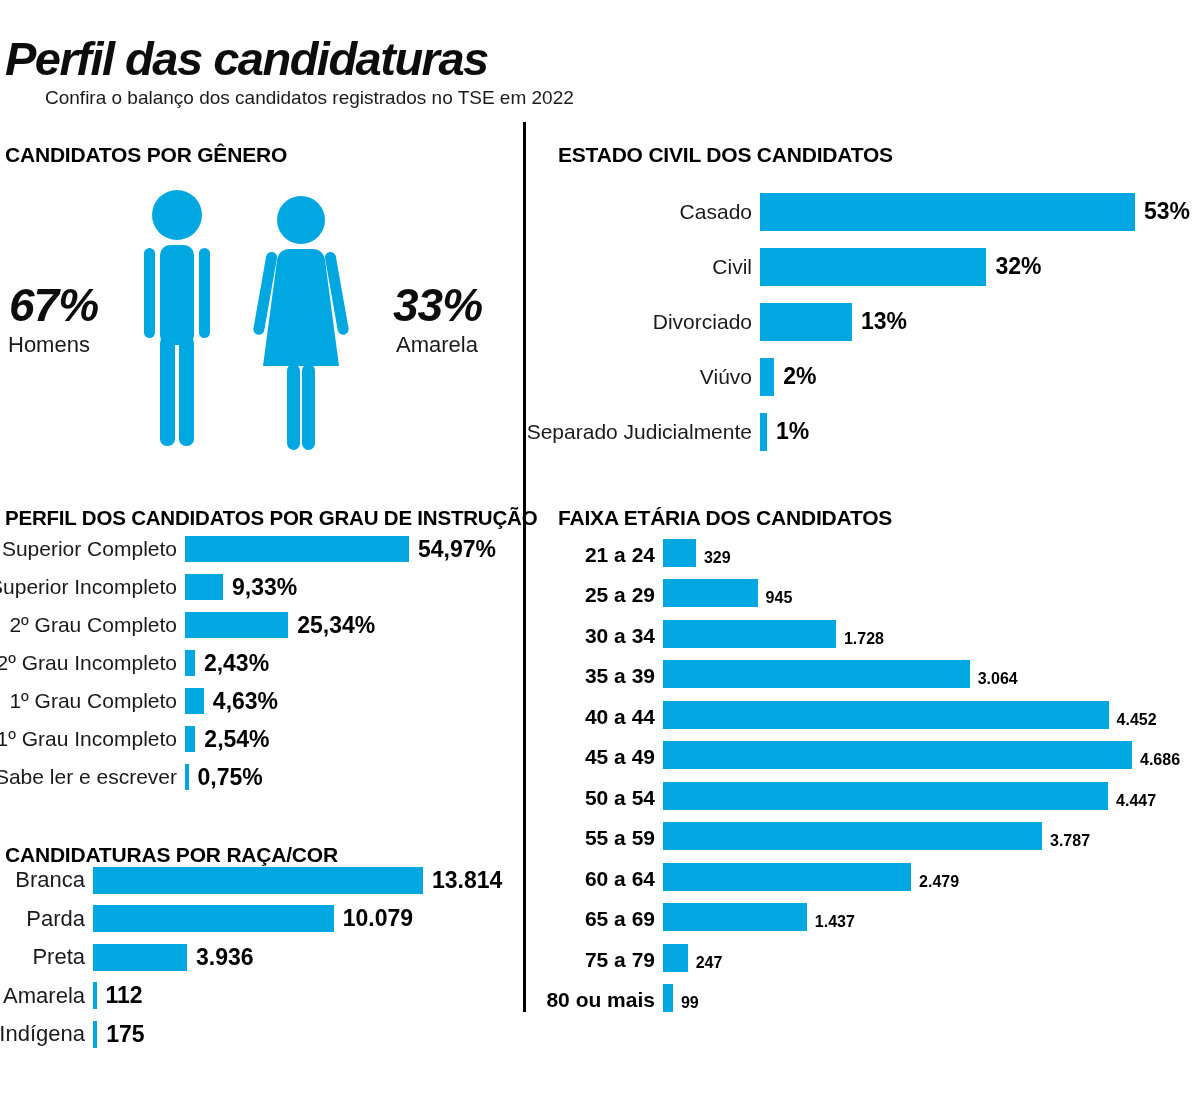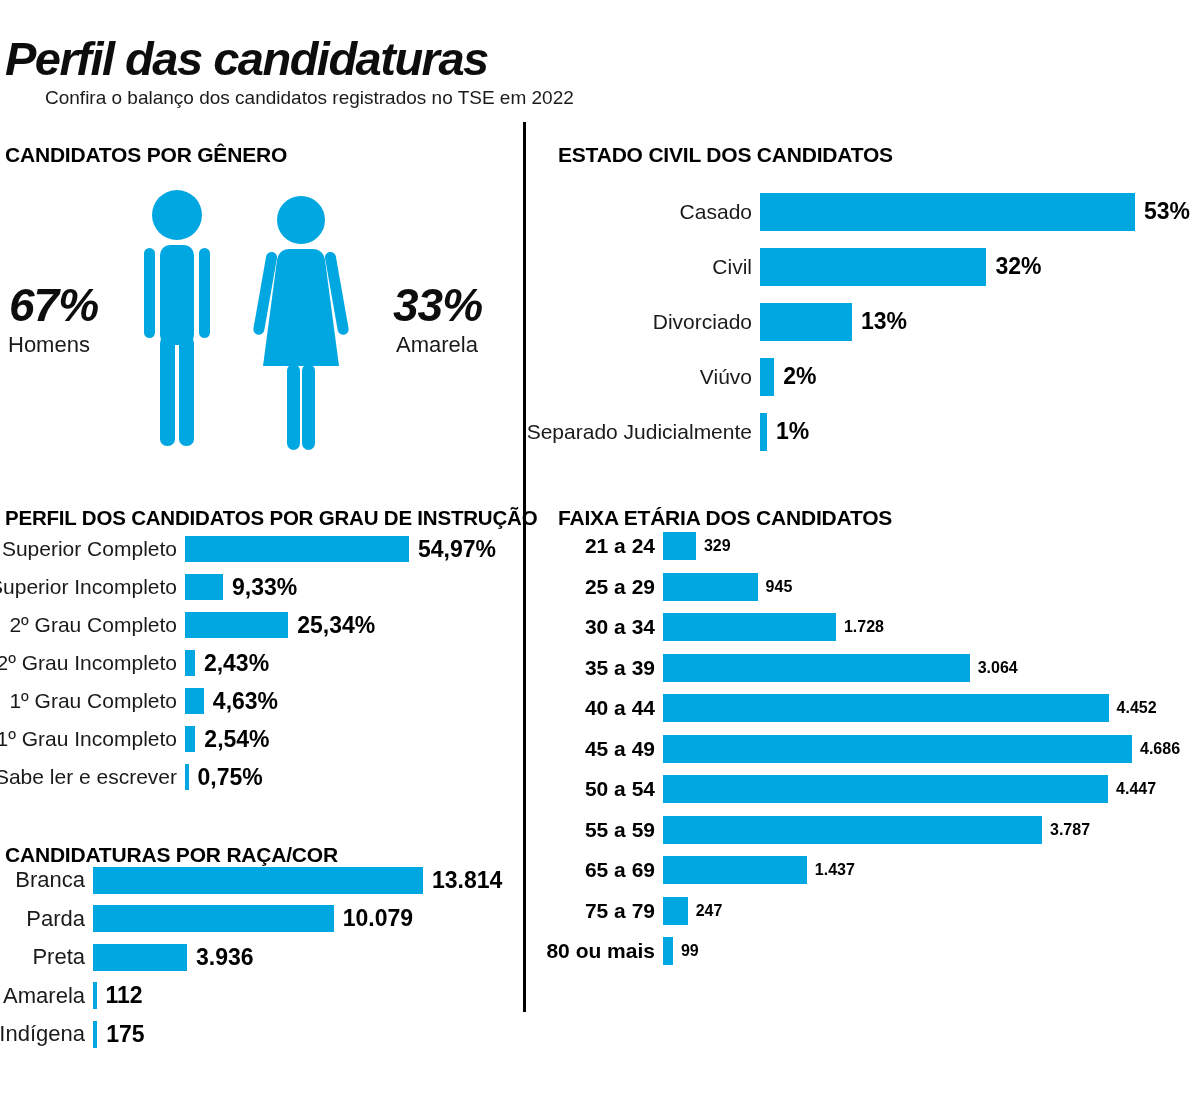--- a/index.html
+++ b/index.html
@@ -102,21 +102,21 @@
   .chart-edu .clabel{width:172px;font-size:21px;}
   .chart-edu .cvalue{font-size:23px;}
 
   .chart-race{left:5px;top:861px;}
   .chart-race .crow{height:38.5px;}
   .chart-race .cbar{height:27px;}
   .chart-race .clabel{width:80px;font-size:22px;text-align:right;}
   .chart-race .cvalue{font-size:23px;}
 
   .chart-age{left:553px;top:526px;}
-  .chart-age .crow{height:40.5px;}
+  .chart-age .crow{height:40.5px;align-items:flex-end;}
   .chart-age .cbar{height:28px;}
   .chart-age .clabel{width:102px;font-size:21px;font-weight:bold;color:#000;}
   .chart-age .cvalue{font-size:16px;margin-left:8px;}
 </style>
 </head>
 <body>
 
 <div class="page">
 
   <h1 class="abs page-title">Perfil das candidaturas</h1>
@@ -291,20 +291,25 @@
         <div class="clabel">50 a 54</div>
         <div class="cbar" style="width: 445.08px;"></div>
         <div class="cvalue">4.447</div>
       </div>
       <div class="crow">
         <div class="clabel">55 a 59</div>
         <div class="cbar" style="width: 379.023px;"></div>
         <div class="cvalue">3.787</div>
       </div>
       <div class="crow">
+        <div class="clabel">60 a 64</div>
+        <div class="cbar" style="width: 248.112px;"></div>
+        <div class="cvalue">2.479</div>
+      </div>
+      <div class="crow">
         <div class="clabel">65 a 69</div>
         <div class="cbar" style="width: 143.823px;"></div>
         <div class="cvalue">1.437</div>
       </div>
       <div class="crow">
         <div class="clabel">75 a 79</div>
         <div class="cbar" style="width: 24.7211px;"></div>
         <div class="cvalue">247</div>
       </div>
       <div class="crow">

